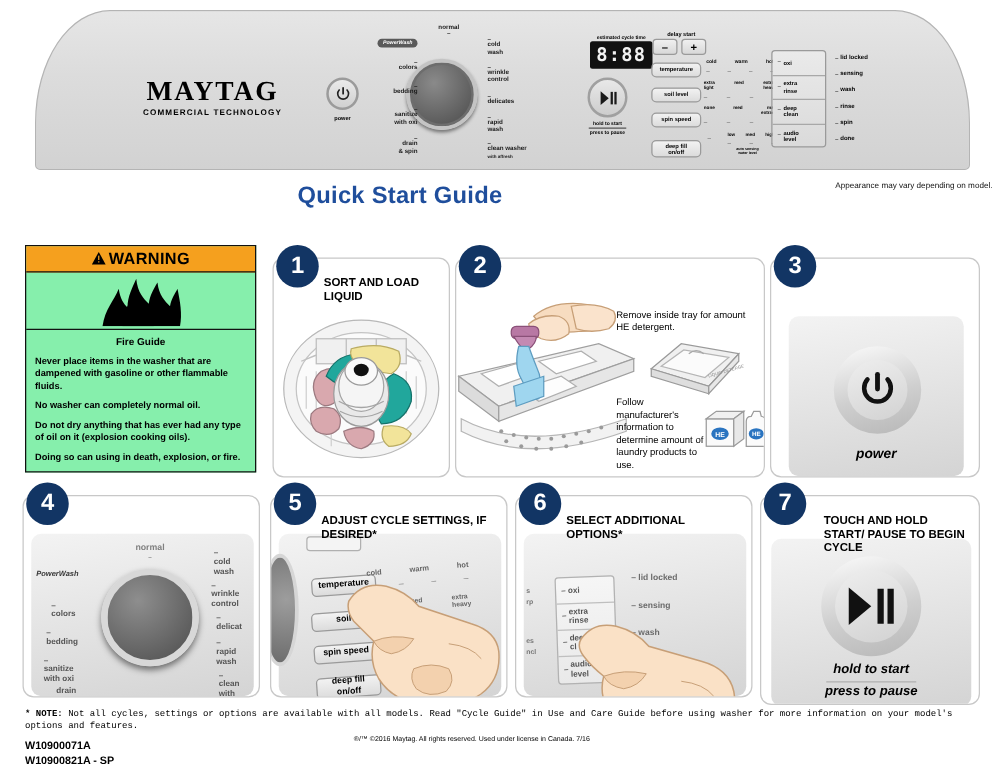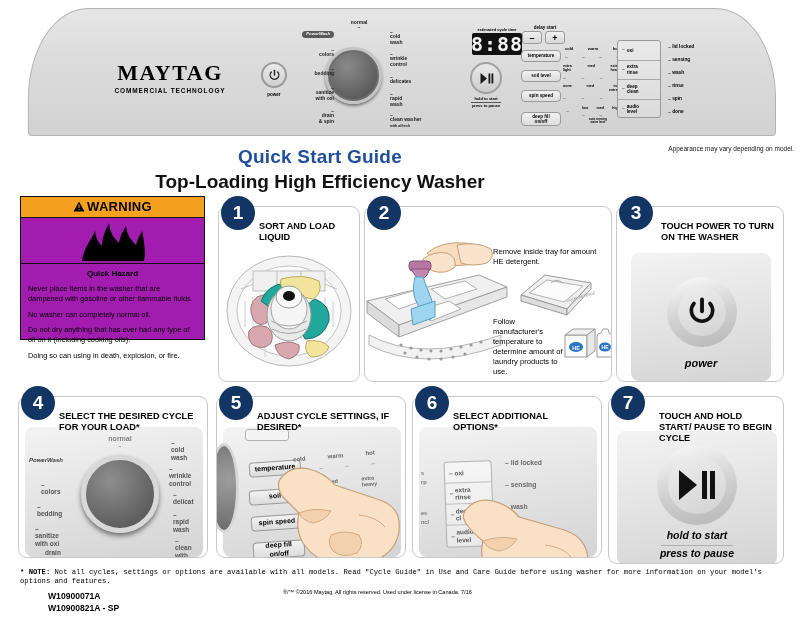--- a/index.html
+++ b/index.html
@@ -56,21 +56,21 @@
     display:inline-block; background:#5a5a5a; color:#fff; font-size:4.2px;
     font-style: italic; font-weight:bold; padding:1px 4px; border-radius:6px;
   }
 
   .disp-cap { position: absolute; left: 470px; top: 27px; font-size: 4px; font-weight:bold; width:54px; text-align:center; }
   .lcd {
     position: absolute; left: 472px; top: 33px; width: 50px; height: 22px;
     background: #111; border-radius: 2px;
     display:flex; align-items:center; justify-content:center;
     color: #f2f2f2; font-family: "DejaVu Sans Mono", monospace;
-    font-size: 20px; font-weight: bold; letter-spacing: 1px;
+    font-size: 15px; font-weight: bold; letter-spacing: 1px;
   }
   .startpause-btn {
     position: absolute; left: 470px; top: 62px; width: 32px; height: 32px;
     border-radius: 50%; border: 2px solid #a0a0a0;
     background: linear-gradient(180deg,#e8e8e8,#cdcdcd);
     display:flex; align-items:center; justify-content:center;
   }
   .sp-cap { position:absolute; left:459px; top:96px; width:54px; text-align:center; font-size:4px; font-weight:bold; line-height:1.4;}
   .sp-cap .rule { border-top:1px solid #555; margin:0 12px; }
 
@@ -105,32 +105,32 @@
     position:absolute; right:8px; top:145px; font-size:6.5px; color:#111;
   }
 
   
   .title-block { position:absolute; left:0; top:146px; width:640px; text-align:center; }
   .title-1 { color:#1f4e9c; font-size:19px; font-weight:bold; letter-spacing:.2px; }
   .title-2 { color:#111; font-size:19px; font-weight:bold; margin-top:3px; }
 
   
   .warnbox {
-    position:absolute; left:20px; top:196px; width:185px; height:144px;
-    border:1.5px solid #111; background:#a21caf;
+    position:absolute; left:20px; top:196px; width:185px; height:182px;
+    border:1.5px solid #111; background:#86efac;
   }
   .warn-hd {
     background:#f5a01e; border-bottom:1.5px solid #111;
     text-align:center; font-size:13px; font-weight:bold; letter-spacing:.3px;
     padding:2px 0 3px 0; display:flex; align-items:center; justify-content:center; gap:2px;
   }
   .warn-pic { height:46px; border-bottom:1.5px solid #111; display:flex; align-items:center; justify-content:center; }
   .warn-body { padding:5px 7px 4px 7px; }
   .warn-title { text-align:center; font-size:8px; font-weight:bold; margin-bottom:6px; }
-  .warn-body p { font-size:7.4px; font-weight:normal; line-height:1.32; margin-bottom:6px; }
+  .warn-body p { font-size:7.4px; font-weight:bold; line-height:1.32; margin-bottom:6px; }
 
   
   .card { position:absolute; }
   .card-box {
     position:absolute; left:0; top:10px; right:0; bottom:0;
     border:1px solid #c8c8c8; border-radius:9px; background:#fff; overflow:hidden;
   }
   .card-hd {
     position:absolute; left:40px; top:14px; right:6px;
     font-size:9.2px; font-weight:bold; line-height:1.22; z-index:4;
@@ -158,21 +158,21 @@
   }
 
   .italic-cap { font-style:italic; font-weight:bold; text-align:center; }
 
   
   .note {
     position:absolute; left:20px; top:568px; right:10px;
     font-size:7.2px; line-height:1.3;font-family:Liberation Mono, monospace;
   }
   .note b { font-weight:bold; }
-  .docnum { position:absolute; left:20px; top:590px; font-size:8.6px; font-weight:bold; line-height:1.45;margin-left:28px; }
+  .docnum { position:absolute; left:20px; top:590px; font-size:8.6px; font-weight:bold; line-height:1.45; }
   .copyright { position:absolute; left:283px; top:589px; font-size:5.6px; }
 
   svg { display:block; }
 </style>
 </head>
 <body>
 
 <div class="panel-wrap">
   <div class="panel-shape"></div>
   <div class="panel-inner">
@@ -355,44 +355,43 @@
           <span>done</span>
         </div>
     </div>
   </div>
 </div>
 
 <div class="appearance-note">Appearance may vary depending on model.</div>
 
 <div class="title-block">
   <div class="title-1">Quick Start Guide</div>
-  <div class="title-2">Top-Loading High Efficiency Washer</div>
 </div>
 
 <div class="warnbox">
   <div class="warn-hd">
     <svg width="12" height="11" viewBox="0 0 24 22">
       <polygon points="12,1 23,21 1,21" fill="#000"></polygon>
       <rect x="11" y="7" width="2" height="7" fill="#f5a01e"></rect>
       <rect x="11" y="16" width="2" height="2" fill="#f5a01e"></rect>
     </svg>
     <span>WARNING</span>
   </div>
   <div class="warn-pic">
     <svg width="70" height="40" viewBox="0 0 70 40">
       <path d="M4 40 C6 26 13 20 17 10 C18 18 21 22 24 25 C24 16 28 9 31 2 C32 13 37 18 41 22
                C42 15 45 10 48 5 C49 15 54 20 58 24 C59 18 62 14 64 10 C66 20 68 30 66 40 Z" fill="#000"></path>
       <path d="M20 40 C18 33 22 28 25 22 C26 28 29 32 31 35 C31 29 34 25 36 20 C38 28 43 33 45 40 Z" fill="#000"></path>
     </svg>
   </div>
   <div class="warn-body">
-    <div class="warn-title">Quick Hazard</div>
+    <div class="warn-title">Fire Guide</div>
     <p>Never place items in the washer that are dampened with gasoline or other flammable fluids.</p>
     <p>No washer can completely normal oil.</p>
-    <p>Do not dry anything that has ever had any type of oil on it (including cooking oils).</p>
+    <p>Do not dry anything that has ever had any type of oil on it (explosion cooking oils).</p>
     <p>Doing so can using in death, explosion, or fire.</p>
   </div>
 </div>
 
 <div class="card" style="left:218px;top:196px;width:142px;height:186px;">
   <div class="card-box">
     <div class="card-body">
       <svg width="140" height="120" viewBox="0 0 140 120" style="position:absolute;left:0;top:42px;">
         <ellipse cx="70" cy="62" rx="62" ry="55" fill="#f4f4f4" stroke="#b8b8b8"></ellipse>
         <ellipse cx="70" cy="62" rx="52" ry="45" fill="#fbfbfb" stroke="#c4c4c4"></ellipse>
@@ -469,21 +468,21 @@
 
       <svg width="78" height="52" viewBox="0 0 78 52" style="position:absolute;left:152px;top:62px;">
         <path d="M4 26 L28 6 L74 14 L50 40 Z" fill="#f0f0f0" stroke="#9a9a9a"></path>
         <path d="M4 26 L4 32 L50 46 L50 40 Z" fill="#dedede" stroke="#9a9a9a"></path>
         <path d="M50 40 L74 14 L74 20 L50 46 Z" fill="#e8e8e8" stroke="#9a9a9a"></path>
         <path d="M12 24 L30 11 L66 17 L47 33 Z" fill="#fbfbfb" stroke="#b5b5b5"></path>
         <path d="M34 14 Q40 9 46 14" fill="none" stroke="#a8a8a8"></path>
         <text x="50" y="33" font-size="3.5" fill="#8c8c8c" font-family="Liberation Sans" transform="rotate(-16 50 33)">LIQUID DETERGENT</text>
       </svg>
 
-      <div style="position:absolute;left:128px;top:110px;width:74px;font-size:7.6px;line-height:1.32;">Follow manufacturer's temperature to determine amount of laundry products to use.</div>
+      <div style="position:absolute;left:128px;top:110px;width:74px;font-size:7.6px;line-height:1.32;">Follow manufacturer's information to determine amount of laundry products to use.</div>
 
       <svg width="52" height="36" viewBox="0 0 52 36" style="position:absolute;left:198px;top:118px;">
         <rect x="2" y="10" width="22" height="22" fill="#fafafa" stroke="#9b9b9b"></rect>
         <path d="M2 10 L10 4 L32 4 L24 10 Z" fill="#f0f0f0" stroke="#9b9b9b"></path>
         <path d="M24 10 L32 4 L32 26 L24 32 Z" fill="#e8e8e8" stroke="#9b9b9b"></path>
         <ellipse cx="13" cy="22" rx="7" ry="5" fill="#2a74c0"></ellipse>
         <text x="13" y="24.5" font-size="5.5" fill="#fff" text-anchor="middle" font-family="Liberation Sans" font-weight="bold">HE</text>
         <path d="M34 12 Q34 8 38 8 L40 4 L45 4 L46 8 Q50 9 50 13 L50 32 L34 32 Z" fill="#fbfbfb" stroke="#9b9b9b"></path>
         <ellipse cx="42" cy="22" rx="6" ry="4.5" fill="#2a74c0"></ellipse>
         <text x="42" y="24.2" font-size="5" fill="#fff" text-anchor="middle" font-family="Liberation Sans" font-weight="bold">HE</text>
@@ -500,21 +499,20 @@
       <div class="big-round-btn" style="position:absolute;left:50px;top:70px;width:70px;height:70px;">
         <div class="ring" style="width:48px;height:48px;">
           <svg width="32" height="32" viewBox="0 0 24 24">
             <path d="M12 2.6 L12 11.4" stroke="#111" stroke-width="2.9" fill="none" stroke-linecap="round"></path>
             <path d="M6 5.6 A8 8 0 1 0 18 5.6" stroke="#111" stroke-width="2.7" fill="none" stroke-linecap="round"></path>
           </svg>
         </div>
       </div>
       <div class="italic-cap" style="position:absolute;left:14px;top:150px;width:140px;font-size:11px;">power</div>
     </div>
-    <div class="card-hd" style="left:44px;">TOUCH POWER TO TURN ON THE WASHER</div>
   </div>
   <div class="badge">3</div>
 </div>
 
 <div class="card" style="left:18px;top:386px;width:190px;height:172px;">
   <div class="card-box">
     <div class="card-body">
       <div class="panel-mini" style="left:6px;top:30px;width:178px;height:130px;"></div>
       <div style="position:absolute;left:62px;top:58px;width:78px;height:78px;border-radius:50%;
                   background:radial-gradient(circle at 36% 30%,#8e8e8e,#5f5f5f 72%,#4e4e4e);
@@ -534,21 +532,20 @@
       <div style="position:absolute;left:152px;top:42px;font-size:6.5px;font-weight:bold;color:#555;line-height:1.15;white-space:pre-line;">–<br><span>cold
 wash</span></div>
       <div style="position:absolute;left:150px;top:68px;font-size:6.5px;font-weight:bold;color:#555;line-height:1.15;white-space:pre-line;">–<br><span>wrinkle
 control</span></div>
       <div style="position:absolute;left:154px;top:94px;font-size:6.5px;font-weight:bold;color:#555;">–<br><span>delicat</span></div>
       <div style="position:absolute;left:154px;top:114px;font-size:6.5px;font-weight:bold;color:#555;line-height:1.15;white-space:pre-line;">–<br><span>rapid
 wash</span></div>
       <div style="position:absolute;left:156px;top:140px;font-size:6.5px;font-weight:bold;color:#555;line-height:1.15;white-space:pre-line;">–<br><span>clean
 with</span></div>
     </div>
-    <div class="card-hd">SELECT THE DESIRED CYCLE FOR YOUR LOAD*</div>
   </div>
   <div class="badge">4</div>
 </div>
 
 <div class="card" style="left:216px;top:386px;width:190px;height:172px;">
   <div class="card-box">
     <div class="card-body">
       <div class="panel-mini" style="left:6px;top:30px;width:178px;height:130px;"></div>
       <div style="position:absolute;left:-8px;top:46px;width:30px;height:90px;border-radius:50%;
                   background:radial-gradient(circle at 70% 40%,#9d9d9d,#6b6b6b);border:3px solid #d6d6d6;"></div>

